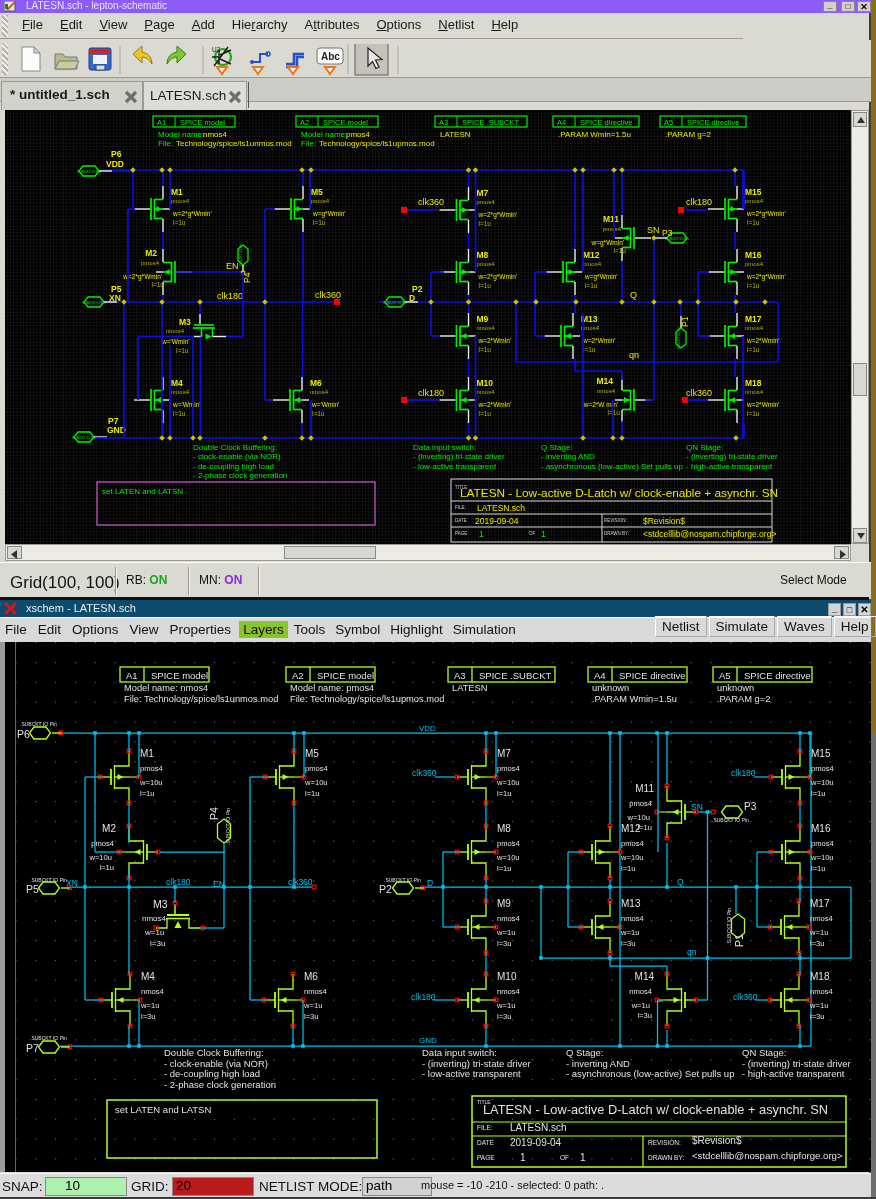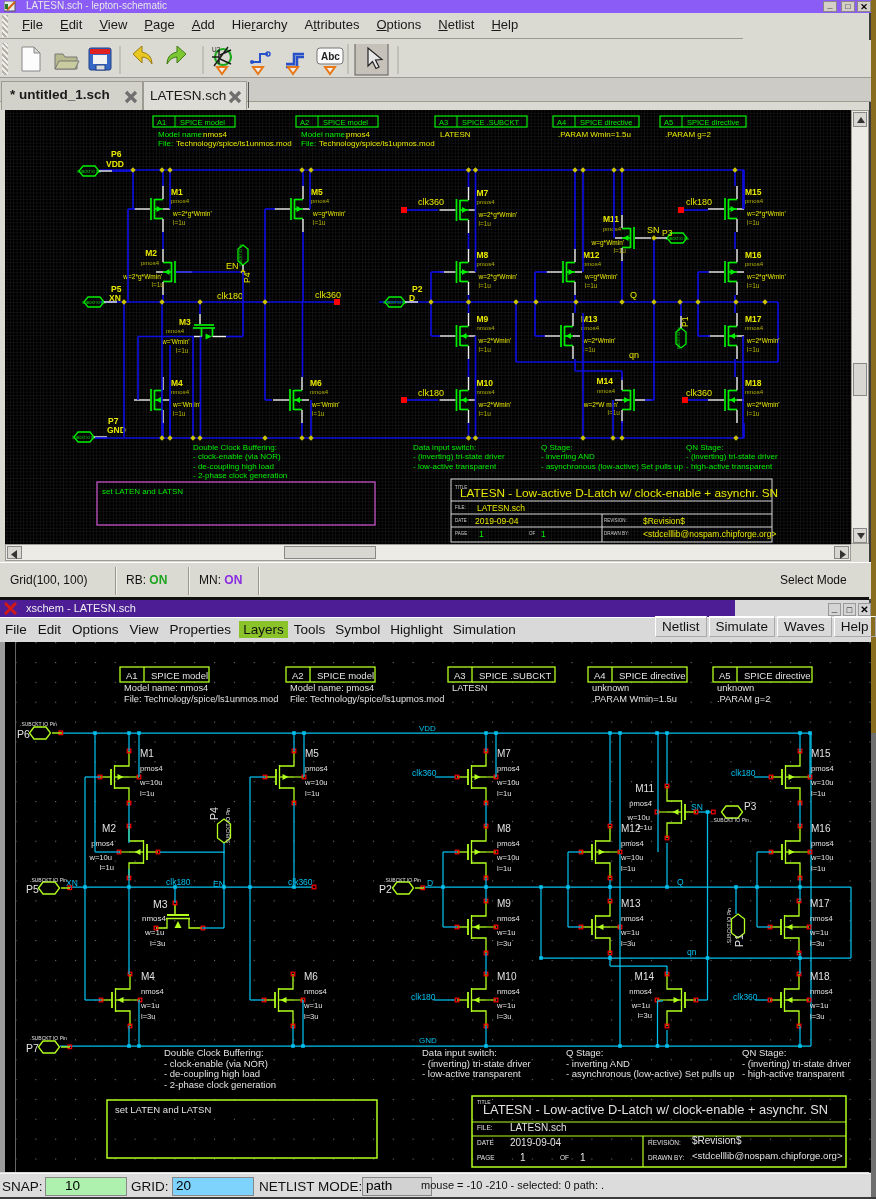--- a/index.html
+++ b/index.html
@@ -609,35 +609,35 @@
     <div class="abs" style="left:1px;top:1px;width:15px;height:13px;background:#d8d7d1;border:1px solid #888"><svg width="14" height="13">
           <path d="M9 2 l-6 4.5 l6 4.5 z" fill="#333"></path>
         </svg></div>
     <div class="abs" style="left:828px;top:1px;width:15px;height:13px;background:#d8d7d1;border:1px solid #888"><svg width="14" height="13">
           <path d="M5 2 l6 4.5 l-6 4.5 z" fill="#333"></path>
         </svg></div>
     <div class="abs" style="left:278px;top:1px;width:92px;height:13px;background:#d8d7d1;border:1px solid #888"></div>
   </div>
 
   <div class="abs" style="left:0;top:562px;width:871px;height:37px;background:#dad9d2;border-top:1px solid #fff">
-    <span class="abs" style="left:10px;top:10px;font-size:12px;color:#111">Grid(100, 100)</span>
+    <span class="abs" style="left:10px;top:10px;font-size:17px;color:#111">Grid(100, 100)</span>
     <div class="abs" style="left:115px;top:4px;width:2px;height:28px;border-left:1px solid #9a978f;border-right:1px solid #f3f1ec"></div>
     <span class="abs" style="left:126px;top:10px;font-size:12px;color:#111">RB: <b style="color:#1da51d">ON</b></span>
     <div class="abs" style="left:188px;top:4px;width:2px;height:28px;border-left:1px solid #9a978f;border-right:1px solid #f3f1ec"></div>
     <span class="abs" style="left:199px;top:10px;font-size:12px;color:#111">MN: <b style="color:#8a2be2">ON</b></span>
     <div class="abs" style="left:258px;top:4px;width:2px;height:28px;border-left:1px solid #9a978f;border-right:1px solid #f3f1ec"></div>
     <span class="abs" style="left:780px;top:10px;font-size:12px;color:#111">Select Mode</span>
   </div>
 </div>
 
 <div class="abs" style="left:0;top:597px;width:869px;height:3px;background:#111"></div>
 
 <div class="abs" style="left:0;top:600px;width:869px;height:599px;background:#d9d9d9">
 
-  <div class="abs" style="left:0;top:0;width:735px;height:17px;background:#4c1d95">
+  <div class="abs" style="left:0;top:0;width:871px;height:17px;background:#0c4a6e">
     <svg class="abs" style="left:4px;top:2px" width="14" height="13">
         <path d="M1 1 L12 12 M12 1 L1 12" stroke="#d01818" stroke-width="3"></path>
       </svg>
     <span class="abs" style="left:26px;top:2px;font-size:11px;color:#f0f0f0">xschem - LATESN.sch</span>
     <div class="abs" style="left:828px;top:3px;width:13px;height:13px;background:#d4d4d4;border:1px solid #999;font-size:10px;line-height:7px;text-align:center;font-weight:bold">_</div>
     <div class="abs" style="left:843px;top:3px;width:13px;height:13px;background:#d4d4d4;border:1px solid #999;font-size:9px;line-height:12px;text-align:center">□</div>
     <div class="abs" style="left:858px;top:3px;width:13px;height:13px;background:#d4d4d4;border:1px solid #999;font-size:10px;line-height:11px;text-align:center;font-weight:bold">✕</div>
   </div>
 
   <div class="abs" style="left:0;top:17px;width:871px;height:26px;background:#d9d9d9;border-top:1px solid #fff">
@@ -1166,19 +1166,19 @@
 <text x="648" y="1145" font-size="6.5" fill="#e2e2e2">REVISION:</text>
 <text x="692" y="1144" font-size="10" fill="#e2e2e2">$Revision$</text>
 <text x="648" y="1160" font-size="6.5" fill="#e2e2e2">DRAWN BY:</text>
 <text x="692" y="1159" font-size="9.6" fill="#e2e2e2">&lt;stdcelllib@nospam.chipforge.org&gt;</text>
   </svg>
 
   <div class="abs" style="left:0;top:573px;width:871px;height:24px;background:#dcdcdc;border-top:1px solid #f5f5f5">
     <span class="abs" style="left:2px;top:5px;font-size:13.5px;color:#111">SNAP:</span>
     <div class="abs" style="left:45px;top:3px;width:82px;height:19px;background:#aef0ae;border:1px solid #888;font-size:13.5px;padding-left:19px">10</div>
     <span class="abs" style="left:131px;top:5px;font-size:13.5px;color:#111">GRID:</span>
-    <div class="abs" style="left:172px;top:3px;width:82px;height:19px;background:#7dd3fc;border:1px solid #888;font-size:13.5px;padding-left:3px">20</div>
+    <div class="abs" style="left:172px;top:3px;width:82px;height:19px;background:#b91c1c;border:1px solid #888;font-size:13.5px;padding-left:3px">20</div>
     <span class="abs" style="left:259px;top:5px;font-size:13.5px;color:#111">NETLIST MODE:</span>
     <div class="abs" style="left:362px;top:3px;width:70px;height:19px;background:#d2d2d2;border:1px solid #888;font-size:13.5px;padding-left:3px">path</div>
     <span class="abs" style="left:421px;top:5px;font-size:11px;color:#111">mouse = -10 -210 - selected: 0 path: .</span>
   </div>
 </div>
 <div class="abs" style="left:0;top:1197px;width:876px;height:2px;background:#3a3a3a"></div>
 
 </body></html>

